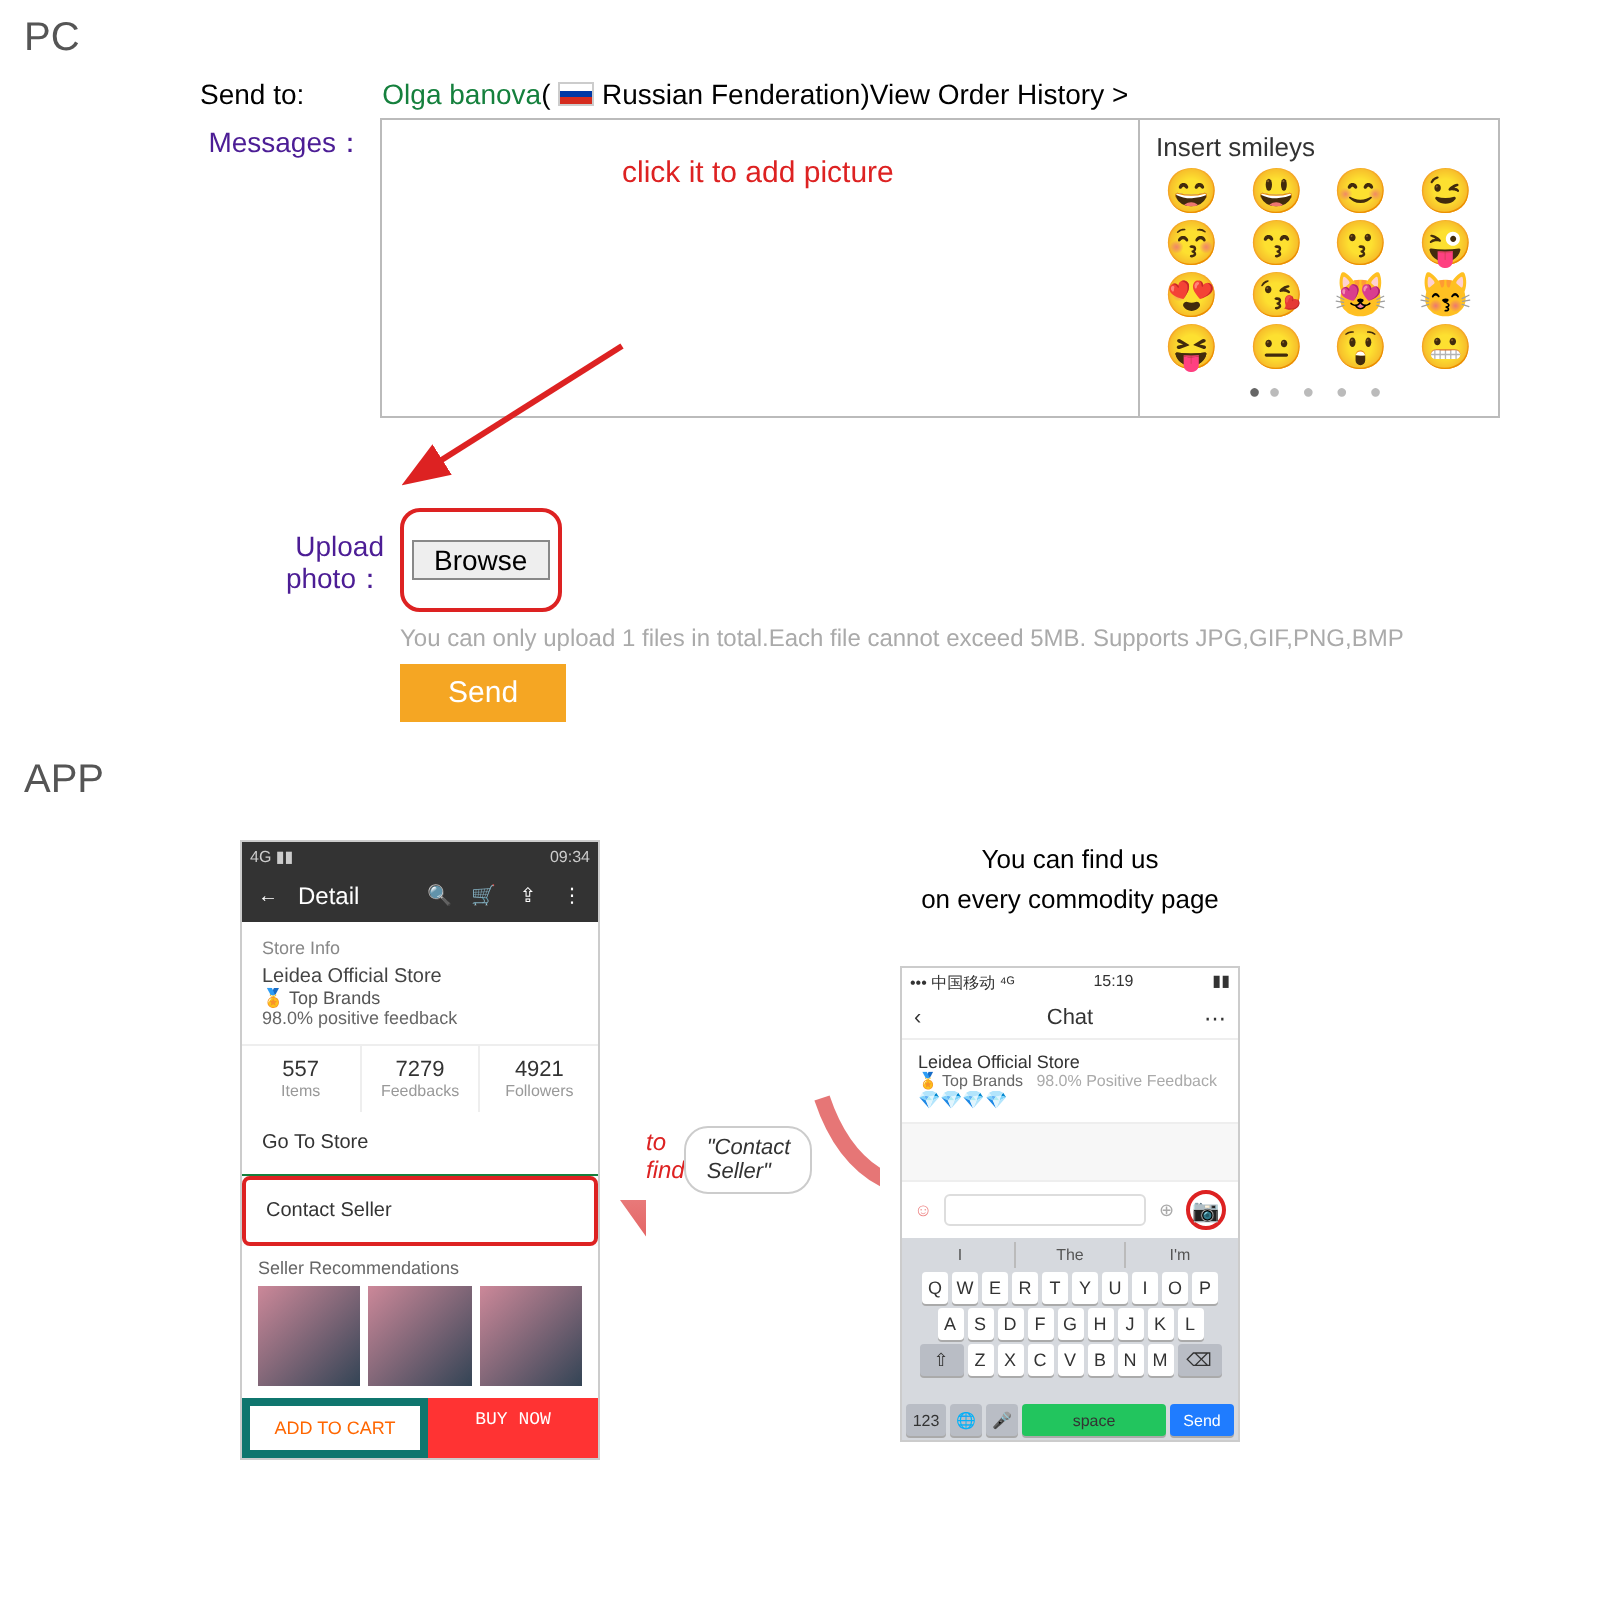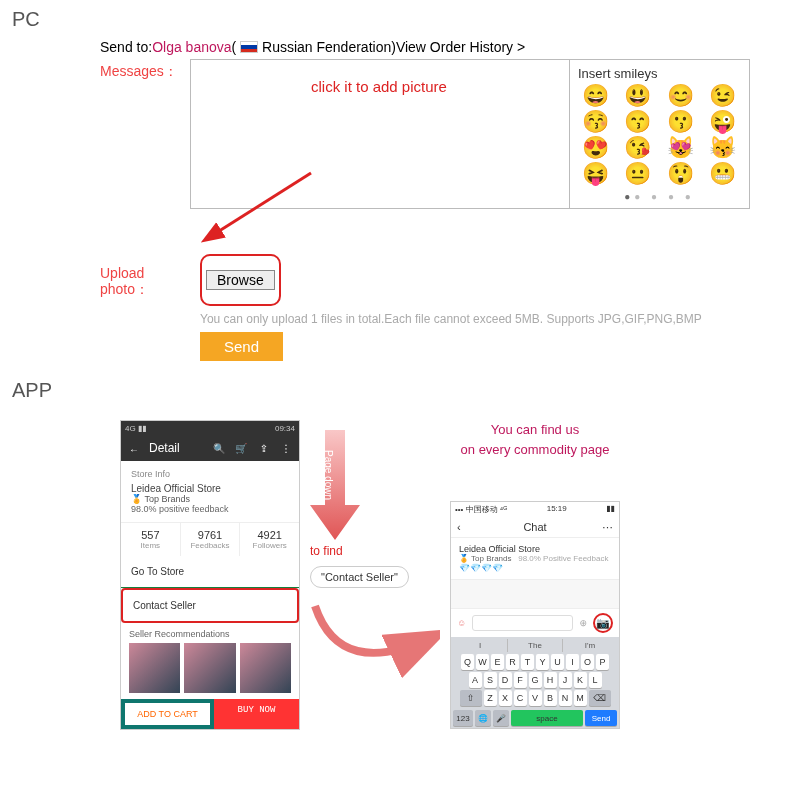--- a/index.html
+++ b/index.html
@@ -1,23 +1,23 @@
 <!DOCTYPE html>
 <html><head>
 <meta charset="utf-8">
 <style>
   * { box-sizing: border-box; margin: 0; padding: 0; }
   body { font-family: Arial, sans-serif; width: 800px; height: 800px; background: #fff; font-size: 13px; color: #333; }
   .section-title { font-size: 20px; color: #555; padding: 8px 12px; }
   .pc-wrap { padding: 0 20px 10px 100px; }
   .sendto { font-size: 14px; color: #000; }
-  .sendto .name { color: #be185d; }
+  .sendto .name { color: #15803d; margin-left: 39px; }
   .sendto .flag { display: inline-block; width: 18px; height: 12px; background: linear-gradient(to bottom,#fff 0 33%,#0039a6 33% 66%,#d52b1e 66% 100%); border: 1px solid #ccc; vertical-align: -1px; }
   .row { display: flex; align-items: flex-start; margin-top: 4px; }
-  .label { width: 90px; padding-right: 8px; font-size: 14px; color: #ef4444; padding-top: 4px; }
+  .label { width: 90px; text-align: right; padding-right: 8px; font-size: 14px; color: #4c1d95; padding-top: 4px; }
   .msg-area { display: flex; border: 1px solid #bbb; width: 560px; height: 150px; position: relative; }
   .msg-text { flex: 1; }
   .smileys { width: 180px; border-left: 1px solid #bbb; padding: 6px 8px; font-size: 13px; }
   .smileys-title { margin-bottom: 4px; }
   .emoji-grid { display: grid; grid-template-columns: repeat(4, 1fr); gap: 4px 6px; font-size: 22px; line-height: 1; }
   .emoji-grid span { cursor: pointer; text-align:center; }
   .dots { text-align: center; margin-top: 6px; color: #bbb; letter-spacing: 4px; font-size: 10px; }
   .dots .active { color: #666; }
   .annotation { color: #d22; font-size: 15px; margin: 18px 0 0 120px; }
   .arrow-svg { position: absolute; left: 10px; bottom: -40px; }
@@ -42,45 +42,45 @@
   .stats .num { font-size: 11px; color: #333; }
   .stats .lbl { font-size: 8px; color: #999; }
   .menu-item { padding: 10px; font-size: 10px; border-bottom: 1px solid #15803d; background:#fff; }
   .contact-highlight { border: 2px solid #d22; border-radius: 4px; }
   .recs { padding: 6px 8px; font-size: 9px; color: #666; background:#fff;}
   .rec-imgs { display: flex; gap: 4px; margin-top: 4px; }
   .rec-imgs .img { flex:1; height: 50px; background: linear-gradient(135deg,#c89,#345); }
   .cart-bar { display: flex; }
   .cart-bar .cart { flex:1; background:#fff; color:#f60; border:4px solid #0f766e; text-align:center; padding:6px 0; font-size:9px;}
   .cart-bar .buy { flex:1; background:#f33; color:#fff; text-align:center; padding:6px 0; font-size:9px;font-family:Liberation Mono, monospace;}
-  .mid-col { width: 130px; display:flex; flex-direction:column; align-items:flex-start; padding-top: 10px; position:relative;}
+  .mid-col { width: 130px; display:flex; flex-direction:row; align-items:center; padding-top: 10px; position:relative;font-style:italic;}
   .pagedown-arrow { width: 50px; }
   .tofind { color:#d22; font-size:12px; margin:4px 0 8px;}
   .contact-label { border:1px solid #ccc; border-radius:12px; padding:4px 10px; font-size:11px; color:#333; background:#fff;}
   .curve-arrow { margin-top:8px;}
   .right-col { display:flex; flex-direction:column; align-items:center; }
-  .find-us { color:#be185d; font-size:13px; text-align:center; margin-bottom: 42px; line-height:1.5;}
+  .find-us { color:#000000; font-size:13px; text-align:center; margin-bottom: 24px; line-height:1.5;}
   .phone2 { width: 170px; border:1px solid #ccc; background:#fff; font-size:9px;}
   .phone2 .status2 { display:flex; justify-content:space-between; padding:2px 4px; font-size:8px; color:#333;}
   .phone2 .chat-hdr { text-align:center; padding:4px; border-bottom:1px solid #eee; position:relative; font-size:11px;}
   .phone2 .chat-hdr .back { position:absolute; left:6px; }
   .phone2 .chat-hdr .menu { position:absolute; right:6px;}
   .chat-store { padding:6px 8px; border-bottom:1px solid #eee;}
   .chat-area { height:28px; background:#f7f7f7;}
   .input-bar { display:flex; align-items:center; padding:4px 6px; border-top:1px solid #eee; gap:6px;}
   .input-bar .field { flex:1; height:16px; border:1px solid #ddd; border-radius:3px;}
   .camera-circle { border:2px solid #d22; border-radius:50%; width:20px; height:20px; display:flex; align-items:center; justify-content:center; font-size:11px;}
   .kb { background:#d6d9de; padding:2px; }
   .kb-sug { display:flex; font-size:8px; color:#555;}
   .kb-sug div{flex:1; text-align:center; padding:2px; border-right:1px solid #bbb;}
   .kb-sug div:last-child{border:none;}
   .kb-row { display:flex; gap:2px; margin-top:2px; justify-content:center;}
   .kb-row span { background:#fff; border-radius:2px; width:13px; height:16px; font-size:9px; display:flex; align-items:center; justify-content:center; box-shadow:0 1px 0 #aaa;}
   .kb-row .wide { width:22px; background:#b9bdc5;}
-  .kb-bottom { display:flex; gap:2px; margin-top:4px;justify-content:flex-end;}
+  .kb-bottom { display:flex; gap:2px; margin-top:14px;justify-content:flex-end;}
   .kb-bottom span { background:#b9bdc5; border-radius:2px; height:16px; font-size:8px; display:flex; align-items:center; justify-content:center; box-shadow:0 1px 0 #aaa;}
   .kb-bottom .space { flex:1; background:#22c55e;}
   .kb-bottom .send { background:#1f7cff; color:#fff; width:32px;}
 </style>
 </head>
 <body>
 
 <div class="section-title">PC</div>
 
 <div class="pc-wrap">
@@ -159,21 +159,21 @@
       <div class="store-name" style="margin-top:4px;">Leidea Official Store</div>
       <div class="top-brands">🏅 <span>Top Brands</span></div>
       <div class="feedback">98.0% positive feedback</div>
     </div>
     <div class="stats">
       <div>
           <div class="num">557</div>
           <div class="lbl">Items</div>
         </div>
       <div>
-          <div class="num">9761</div>
+          <div class="num">7279</div>
           <div class="lbl">Feedbacks</div>
         </div>
       <div>
           <div class="num">4921</div>
           <div class="lbl">Followers</div>
         </div>
     </div>
     <div class="menu-item">Go To Store</div>
     <div class="menu-item contact-highlight">Contact Seller</div>
     <div class="recs">

